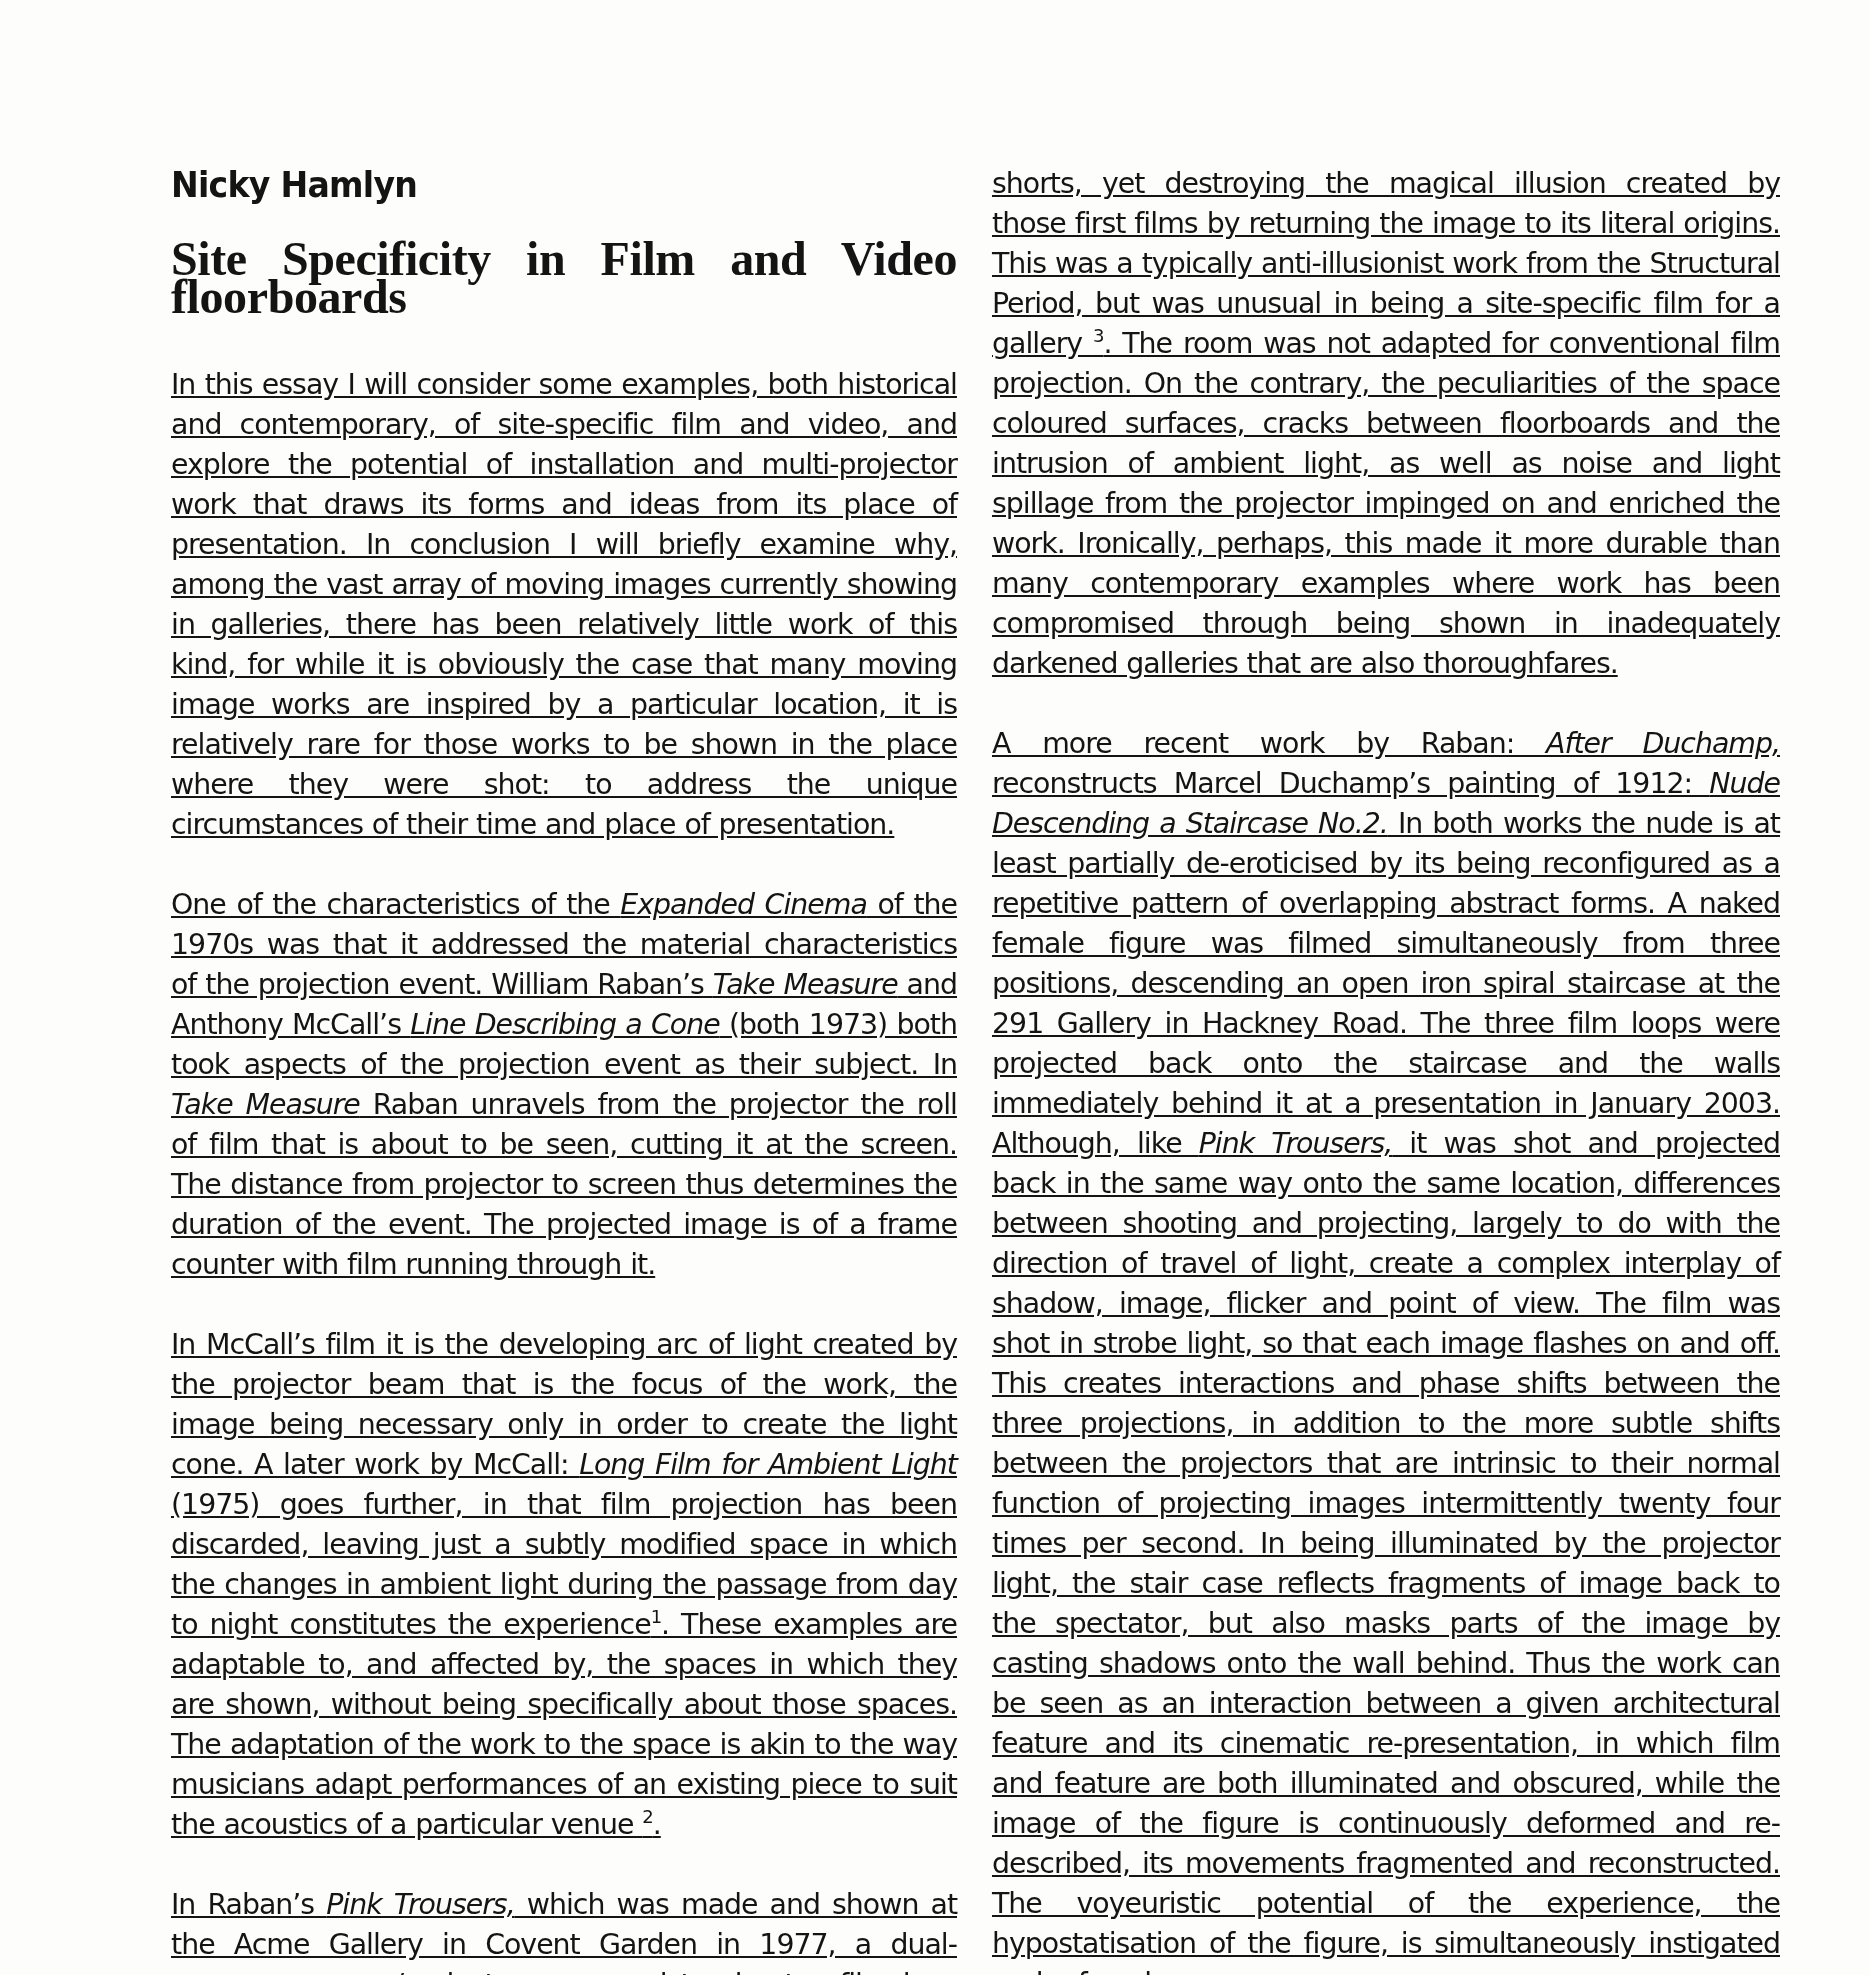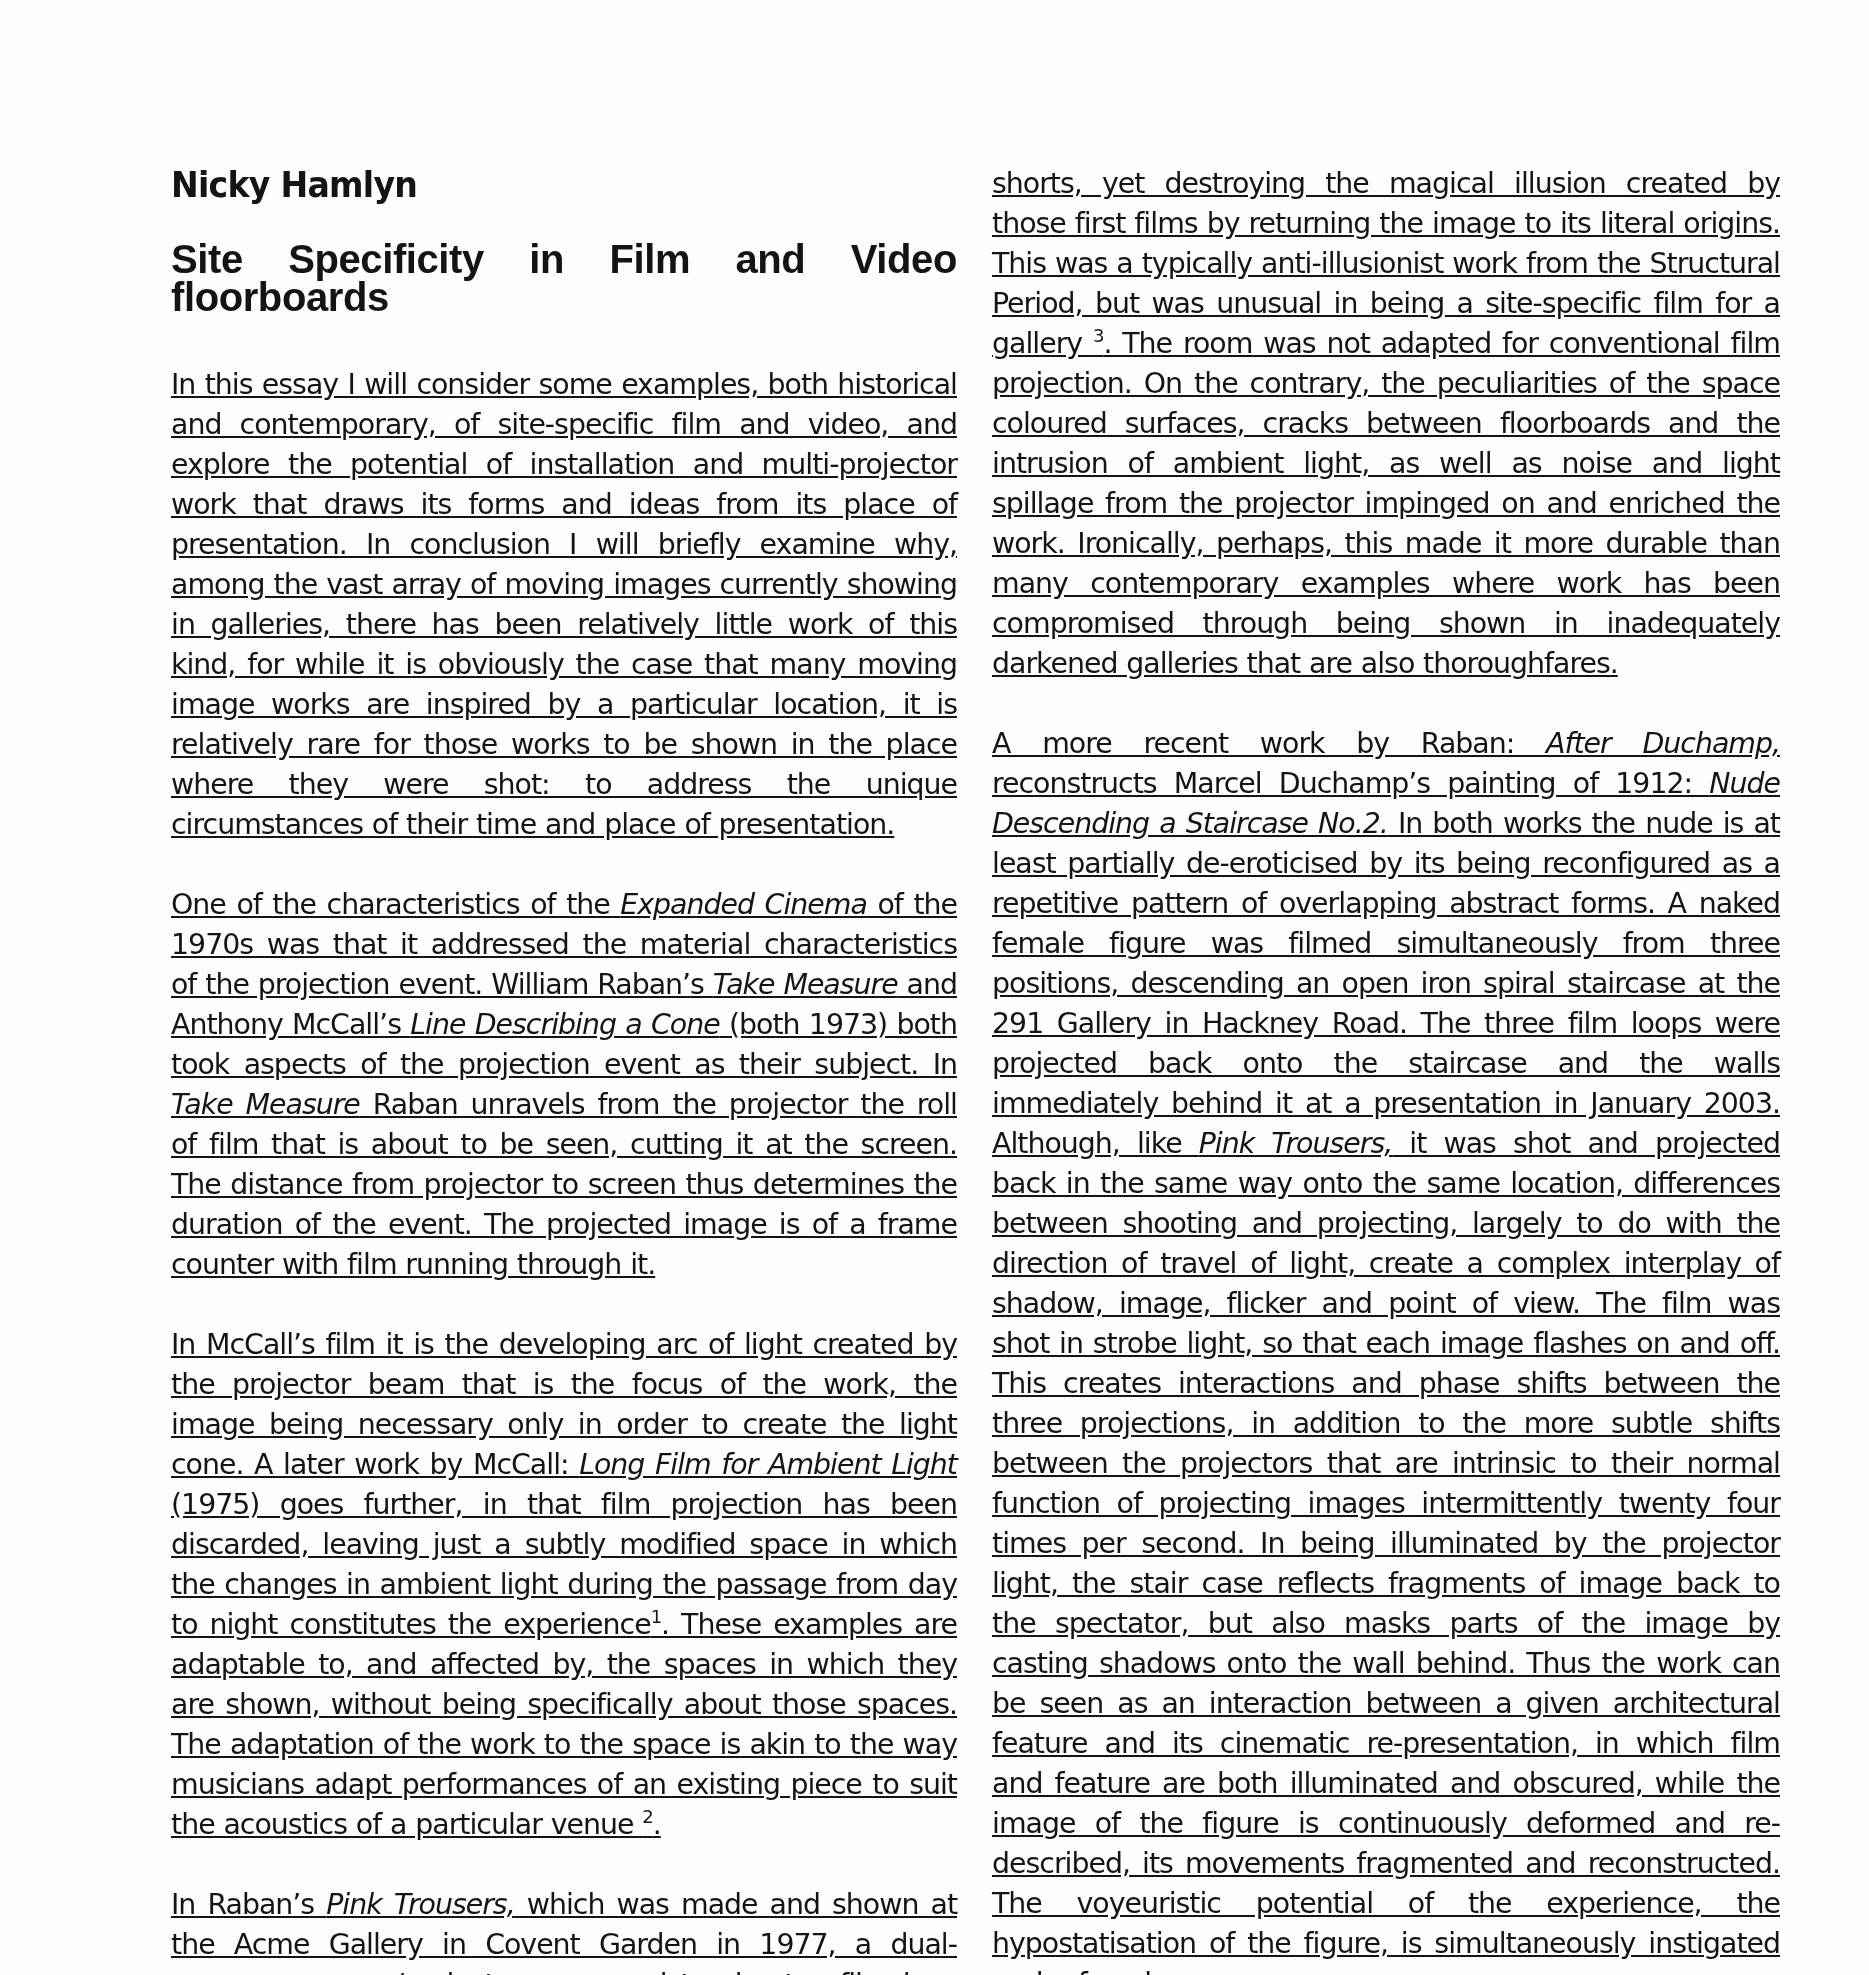--- a/index.html
+++ b/index.html
@@ -7,22 +7,22 @@
   .page { position: absolute; left: 0; top: 0; width: 1870px; height: 2756px; background: #fdfdfc; }
   .col { position: absolute; top: 0; }
   .col-left { left: 171px; width: 786px; top: 163px; }
   .col-right { left: 992px; width: 788px; top: 164px; }
   .author {
     font-family: "DejaVu Sans", sans-serif; font-weight: bold;
     font-size: 36px; line-height: 43px; margin: 0 0 34px 0; letter-spacing: -0.8px;
     transform: scaleX(0.92); transform-origin: left top; width: 108%;
   }
   .title {
-    font-family: Liberation Sans, sans-serif; font-weight: bold;
-    font-size: 40px; line-height: 38px; margin: 11px 0 49px 0;
+    font-family: Liberation Serif, serif; font-weight: bold;
+    font-size: 48px; line-height: 38px; margin: 11px 0 49px 0;
     text-align: justify; text-align-last: left; letter-spacing: -0.4px;
   }
   .title .l1 { display: block; text-align: justify; text-align-last: justify; }
   .title .l2 { display: block; }
   p.body {
     font-family: "DejaVu Sans", sans-serif; font-size: 28.4px; line-height: 40px;
     margin: 0 0 40px 0; text-align: justify; letter-spacing: -1px; word-spacing: 0.8px; text-decoration: underline;
   }
   p.body em { font-style: italic; }
   sup { font-size: 18px; line-height: 0; vertical-align: 11px; }

